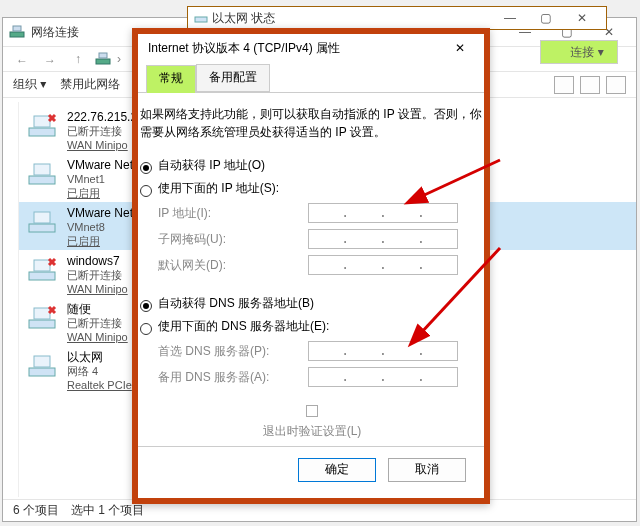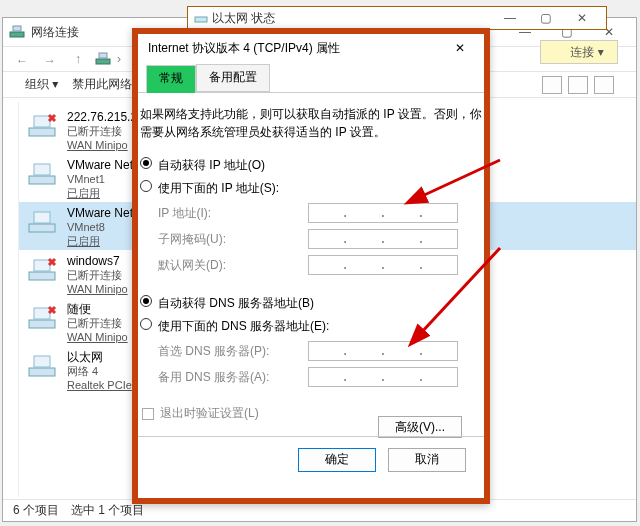--- a/index.html
+++ b/index.html
@@ -20,21 +20,21 @@
   .explorer .titlebar .win-controls span {
     width: 42px; height: 24px; display:flex; align-items:center; justify-content:center;
     color:#555;
   }
   .explorer .crumb {
     height: 26px; display: flex; align-items: center; gap: 6px; padding: 0 8px;
     border-top:1px solid #e5e5e5; border-bottom:1px solid #e5e5e5;
   }
   .explorer .crumb .navbtn { width:22px; height:22px; display:flex; align-items:center; justify-content:center; color:#888; }
   .explorer .toolbar {
-    height: 26px; display:flex; align-items:center; gap:14px; padding:0 22px;
+    height: 26px; display:flex; align-items:center; gap:14px; padding:0 10px;
     border-bottom:1px solid #e5e5e5; color:#333;
   }
   .explorer .toolbar .right { margin-left:auto; display:flex; gap:6px; }
   .explorer .toolbar .right .sq {
     width:20px; height:18px; border:1px solid #aaa; background:#fdfdfd;
   }
   .explorer .content {
     position:absolute; left:0; top:84px; bottom:24px; width:100%;
     display:flex;
   }
@@ -67,72 +67,72 @@
     position:absolute; left:187px; top:6px; width:420px; height:24px;
     background:#fff; border:1px solid #a16207;
     display:flex; align-items:center; padding:0 6px; color:#333;
   }
   .sheetWin .win-controls { margin-left:auto; display:flex; }
   .sheetWin .win-controls span { width:36px; text-align:center; color:#555; }
 
   
   .connectBox {
     position:absolute; right:22px; top:40px; width:78px; height:24px;
-    border:1px solid #ccc; background:#fef9c3; display:flex; align-items:center;
+    border:1px solid #ccc; background:#bef264; display:flex; align-items:center;
     justify-content:center; color:#555;padding-left:16px;
   }
 
   
   .dialog {
     position:absolute; left:132px; top:28px; width:358px; height:476px;
     background:#fff; border:6px solid #c2410c; box-shadow:0 2px 8px rgba(0,0,0,.25);
   }
   .dialog .dtitle {
     height:28px; display:flex; align-items:center; padding:0 10px;
     font-size:12px; color:#000;
   }
   .dialog .dtitle .close { margin-left:auto; width:28px; height:20px; display:flex; align-items:center; justify-content:center; }
   .dialog .tabs {
     display:flex; padding:0 8px; border-bottom:1px solid #ccc; gap:0; margin-top:2px;
   }
   .dialog .tab {
     padding:4px 12px 5px; border:1px solid #ccc; border-bottom:none;
-    background:#22c55e; font-size:12px; position:relative; top:1px;
+    background:#bef264; font-size:12px; position:relative; top:1px;
   }
   .dialog .tab:not(.active){ background:#f4f4f4; border-bottom:1px solid #ccc; top:0;}
   .dialog .panel { padding:12px 2px 0; }
   .dialog .instr { color:#000; line-height:18px; margin-bottom:16px; }
   .dialog .radio-row {
-    display:flex; align-items:flex-start; gap:6px; margin:6px 0;
+    display:flex; align-items:flex-end; gap:6px; margin:6px 0;
   }
   .dialog .radio {
     width:12px; height:12px; border:1px solid #333; border-radius:50%;
     display:flex; align-items:center; justify-content:center; flex:none;
   }
   .dialog .radio.checked::after {
     content:""; width:6px; height:6px; background:#000; border-radius:50%;
   }
   .dialog .fieldrow {
     display:flex; align-items:center; margin:6px 0 6px 18px; color:#888;
   }
   .dialog .fieldrow .flabel { width:150px; }
   .dialog .ipbox {
     width:150px; height:20px; border:1px solid #bbb; background:#fff;
     display:flex; align-items:center; justify-content:space-evenly; color:#888;
   }
   .dialog .ipbox span { font-weight:bold; }
   .dialog .group2 { margin-top:20px; }
-  .dialog .chkrow { display:flex; align-items:center; gap:6px; margin:18px 0 0 2px; color:#888;}
+  .dialog .chkrow { display:flex; align-items:center; gap:6px; margin:18px 0 0 2px; color:#888;flex-direction:column;}
   .dialog .chk { width:12px; height:12px; border:1px solid #aaa; }
   .dialog .advBtn {
     position:absolute; right:22px; bottom:60px; width:84px; height:22px;
     border:1px solid #aaa; background:#fdfdfd; display:flex; align-items:center; justify-content:center;
   }
   .dialog .btnbar {
-    position:absolute; left:0; bottom:16px; width:100%; height:46px;
+    position:absolute; left:0; bottom:6px; width:100%; height:46px;
     border-top:1px solid #ccc; display:flex; align-items:center; justify-content:flex-end;
     gap:12px; padding:0 18px;
   }
   .dialog .btn {
     width:78px; height:24px; border:1px solid #aaa; background:#fdfdfd;
     display:flex; align-items:center; justify-content:center;
   }
   .dialog .btn.primary { border:1px solid #0078d7; }
 
   
@@ -350,23 +350,20 @@
           </div>
       </div>
     </div>
 
     <div class="chkrow">
       <span class="chk"></span>
       <span>退出时验证设置(L)</span>
     </div>
   </div>
 
-  <div class="advBtn">
-    <span>高级(V)...</span>
-  </div>
 
   <div class="btnbar">
     <div class="btn primary">
         <span>确定</span>
       </div>
     <div class="btn">
         <span>取消</span>
       </div>
   </div>
 

